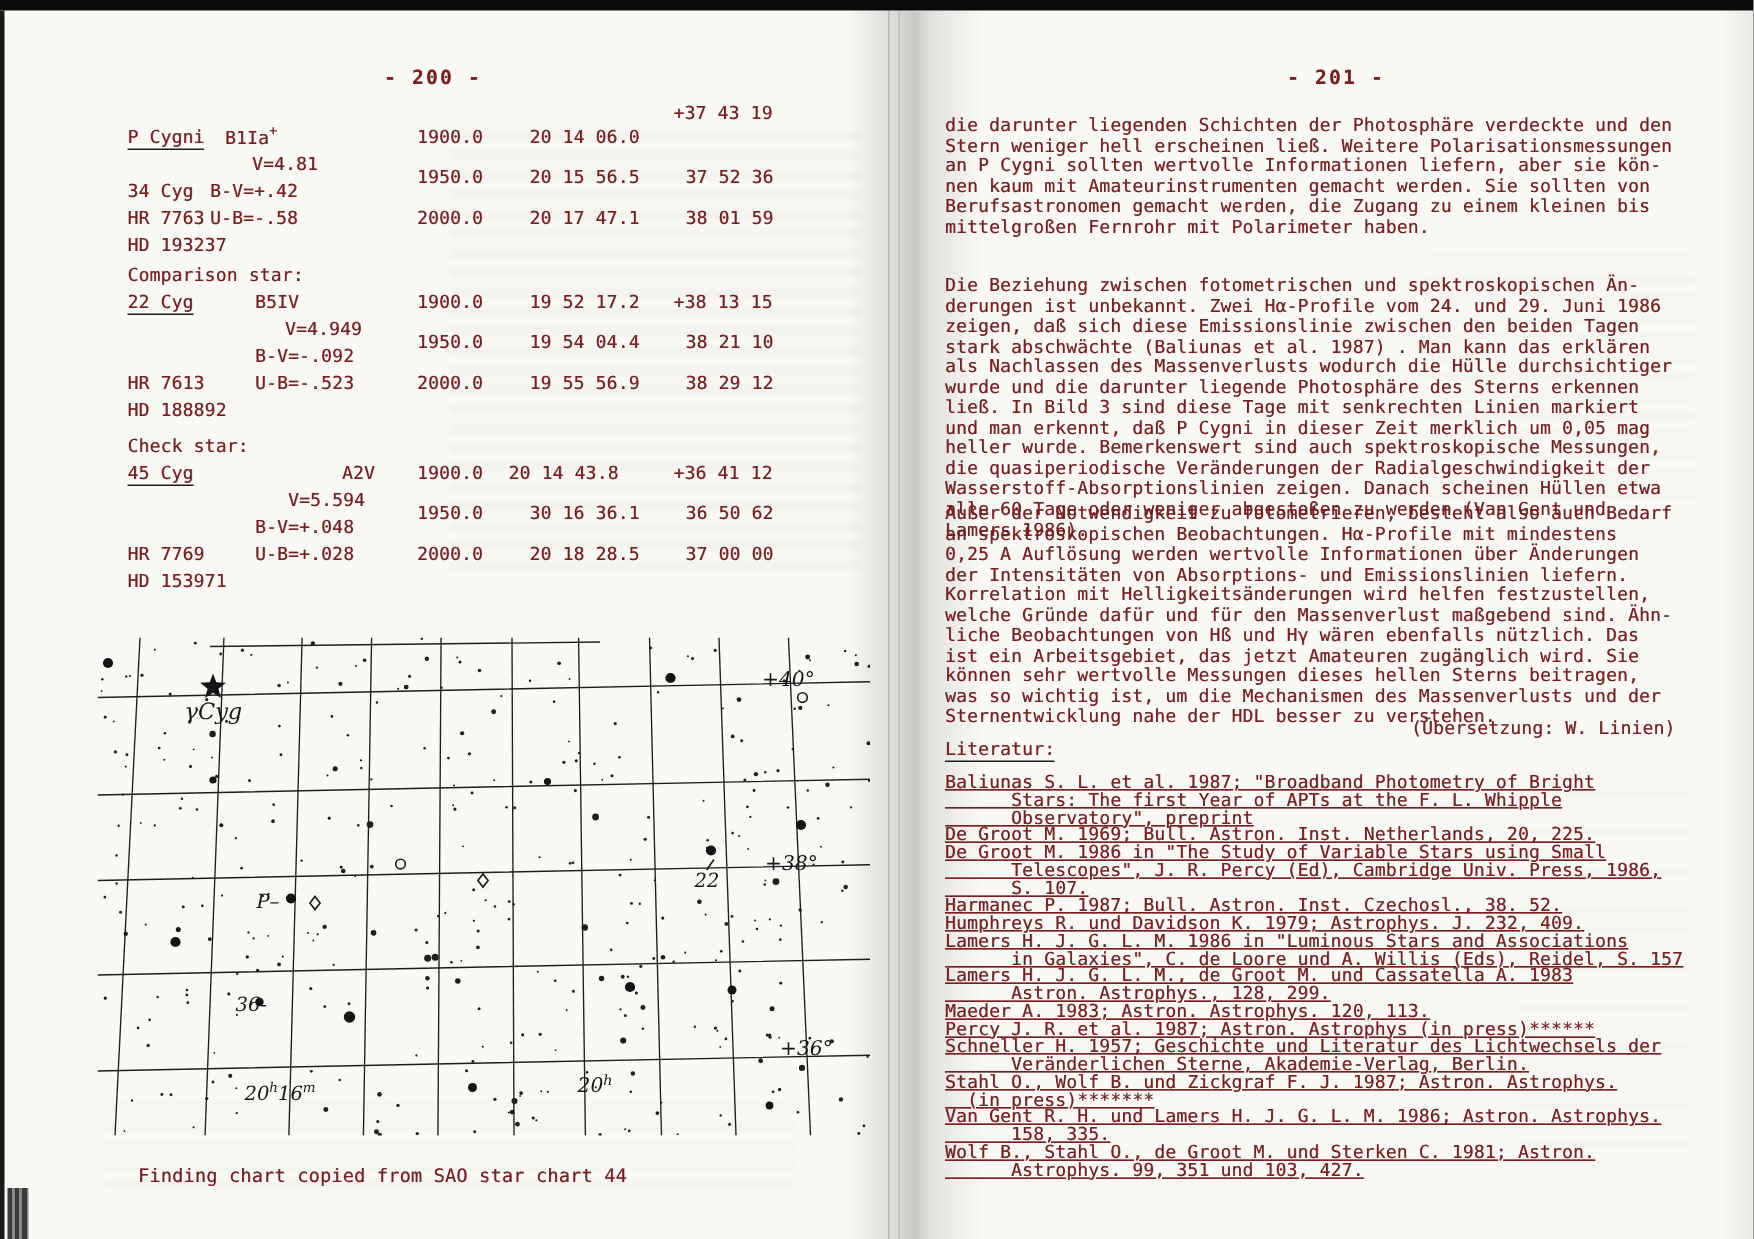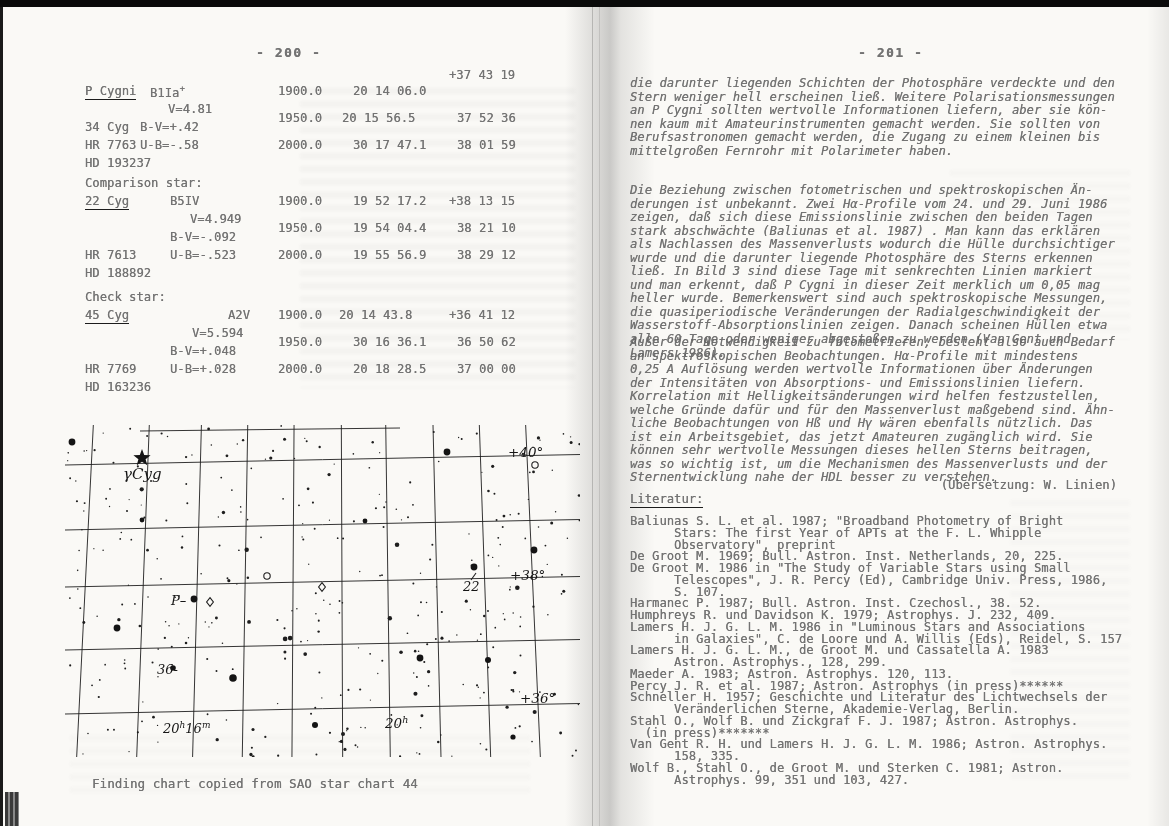--- a/index.html
+++ b/index.html
@@ -13,26 +13,26 @@
   .gutter{position:absolute;left:565px;top:7px;width:90px;height:819px;
         background:linear-gradient(90deg,rgba(0,0,0,0) 0%,rgba(60,60,60,0.18) 38%,rgba(90,90,90,0.30) 50%,rgba(60,60,60,0.12) 62%,rgba(0,0,0,0) 100%);}
   .gutter-line1{position:absolute;left:592px;top:7px;width:1px;height:819px;background:rgba(0,0,0,0.18);}
   .gutter-line2{position:absolute;left:599px;top:7px;width:1px;height:819px;background:rgba(0,0,0,0.10);}
   .right-shade{position:absolute;right:0;top:7px;width:22px;height:819px;
         background:linear-gradient(90deg,rgba(0,0,0,0) 0%,rgba(0,0,0,0.07) 100%);}
   
   .ghost{position:absolute;background:repeating-linear-gradient(180deg,rgba(110,110,110,0.10) 0 6px,rgba(0,0,0,0) 6px 13px);
         filter:blur(1.6px);opacity:.45;pointer-events:none;}
   
-  .t{position:absolute;white-space:pre;color:#737373;font-size:12px;letter-spacing:.12px;
+  .t{position:absolute;white-space:pre;color:#7f1d1d;font-size:12px;letter-spacing:.12px;
      text-shadow:.25px 0 0 rgba(25,25,25,.55);}
   .u{border-bottom:1.3px solid #1c1c1c;padding-bottom:1px;}
   .pagenum{font-weight:bold;font-size:13px;letter-spacing:1.5px;}
-  .para{line-height:13.55px;font-style:italic;}
-  .lit{line-height:11.75px;}
+  .para{line-height:13.55px;}
+  .lit{line-height:11.75px;text-decoration:underline;}
   .credit{width:487px;text-align:right;}
   sup.sp{font-size:9px;position:relative;top:-1px;letter-spacing:0;}
   .caption{font-size:12.4px;}
   
   .chart-svg{position:absolute;left:65px;top:425px;}
   .hw{font-family:"DejaVu Serif",serif;font-style:italic;fill:#161616;}
 </style>
 </head>
 <body>
 
@@ -56,28 +56,28 @@
 
     <div>
 
       <span class="t" style="left:85px;top:84px"><span class="u">P Cygni</span></span>
       <span class="t" style="left:150px;top:84px"><span>B1Ia</span><sup class="sp">+</sup></span>
       <span class="t" style="left:278px;top:84px">1900.0</span>
       <span class="t" style="left:353px;top:84px">20 14 06.0</span>
       <span class="t" style="left:449px;top:68px">+37 43 19</span>
       <span class="t" style="left:168px;top:102px">V=4.81</span>
       <span class="t" style="left:278px;top:111px">1950.0</span>
-      <span class="t" style="left:342px;top:111px">20 15 56.5</span>
+      <span class="t" style="left:353px;top:111px">20 15 56.5</span>
       <span class="t" style="left:457px;top:111px">37 52 36</span>
       <span class="t" style="left:85px;top:120px">34 Cyg</span>
       <span class="t" style="left:140px;top:120px">B-V=+.42</span>
       <span class="t" style="left:85px;top:138px">HR 7763</span>
       <span class="t" style="left:140px;top:138px">U-B=-.58</span>
       <span class="t" style="left:278px;top:138px">2000.0</span>
-      <span class="t" style="left:353px;top:138px">30 17 47.1</span>
+      <span class="t" style="left:353px;top:138px">20 17 47.1</span>
       <span class="t" style="left:457px;top:138px">38 01 59</span>
       <span class="t" style="left:85px;top:156px">HD 193237</span>
 
       <span class="t" style="left:85px;top:176px">Comparison star:</span>
       <span class="t" style="left:85px;top:194px"><span class="u">22 Cyg</span></span>
       <span class="t" style="left:170px;top:194px">B5IV</span>
       <span class="t" style="left:278px;top:194px">1900.0</span>
       <span class="t" style="left:353px;top:194px">19 52 17.2</span>
       <span class="t" style="left:449px;top:194px">+38 13 15</span>
       <span class="t" style="left:190px;top:212px">V=4.949</span>
@@ -101,21 +101,21 @@
       <span class="t" style="left:192px;top:326px">V=5.594</span>
       <span class="t" style="left:278px;top:335px">1950.0</span>
       <span class="t" style="left:353px;top:335px">30 16 36.1</span>
       <span class="t" style="left:457px;top:335px">36 50 62</span>
       <span class="t" style="left:170px;top:344px">B-V=+.048</span>
       <span class="t" style="left:85px;top:362px">HR 7769</span>
       <span class="t" style="left:170px;top:362px">U-B=+.028</span>
       <span class="t" style="left:278px;top:362px">2000.0</span>
       <span class="t" style="left:353px;top:362px">20 18 28.5</span>
       <span class="t" style="left:457px;top:362px">37 00 00</span>
-      <span class="t" style="left:85px;top:380px">HD 163236</span>
+      <span class="t" style="left:85px;top:380px">HD 153971</span>
     </div>
 
     <svg id="chart-svg" class="chart-svg" width="515" height="332" viewBox="0 0 515 332">
       <g id="chart-grid">
           <path d="M0 40 C 172 36.5, 343 32.75, 515 29.5" stroke="#1e1e1e" stroke-width="0.9" fill="none"></path>
           <path d="M0 105 C 172 101.5, 343 97.75, 515 94.5" stroke="#1e1e1e" stroke-width="0.9" fill="none"></path>
           <path d="M0 162 C 172 158.5, 343 154.75, 515 151.5" stroke="#1e1e1e" stroke-width="0.9" fill="none"></path>
           <path d="M0 225 C 172 221.5, 343 217.75, 515 214.5" stroke="#1e1e1e" stroke-width="0.9" fill="none"></path>
           <path d="M0 289 C 172 285.5, 343 281.75, 515 278.5" stroke="#1e1e1e" stroke-width="0.9" fill="none"></path>
           <line x1="75" y1="6" x2="335" y2="3" stroke="#1e1e1e" stroke-width="0.9"></line>

